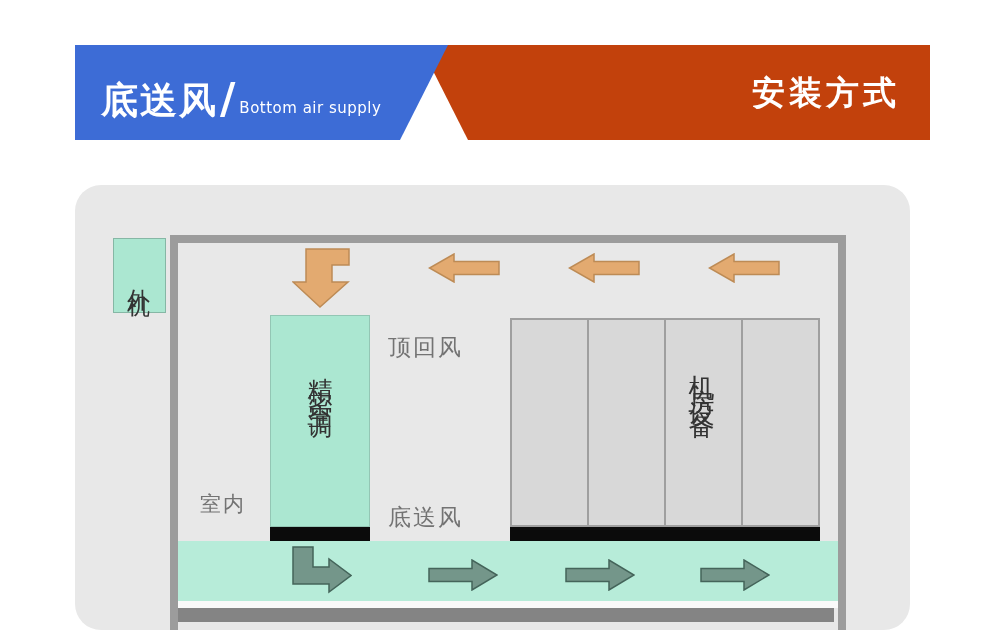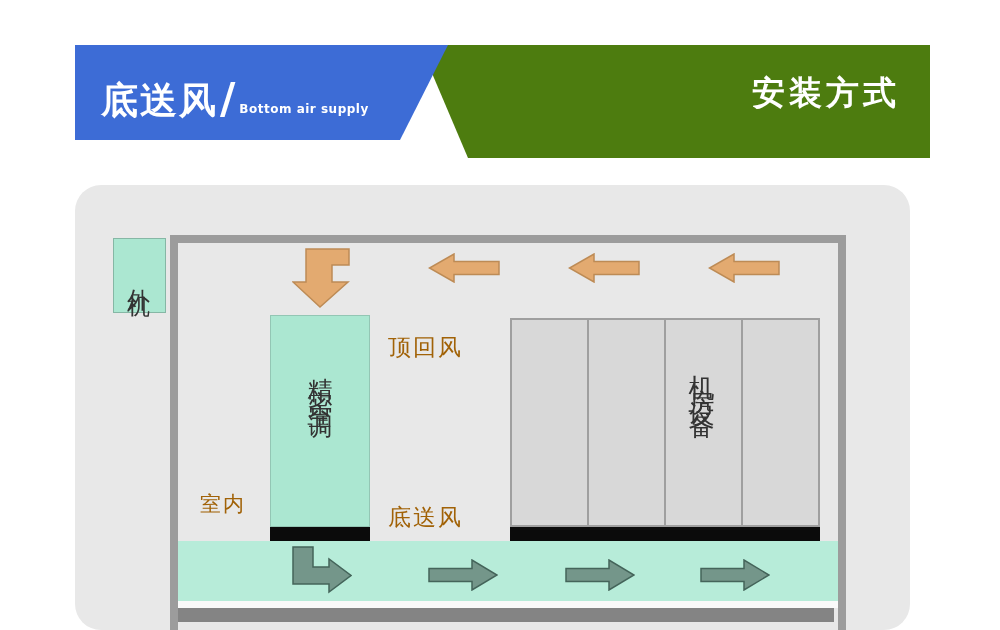--- a/index.html
+++ b/index.html
@@ -14,24 +14,24 @@
   
   .banner-blue {
     left:75px; top:45px; width:373px; height:95px;
     background:#3d6cd6; z-index:3;
     clip-path:polygon(0 0, 100% 0, calc(100% - 48px) 100%, 0 100%);
     display:flex; align-items:baseline;
     padding:33px 0 0 26px; color:#fff;
   }
   .t-cn   { font-size:37px; font-weight:bold; letter-spacing:2px; line-height:1; }
   .t-slash{ font-size:42px; font-weight:bold; margin:0 4px 0 2px; line-height:1; }
-  .t-en   { font-size:12px; font-weight:bold; letter-spacing:0.5px; }
+  .t-en   { font-size:15px; font-weight:normal; letter-spacing:0.5px; }
   .banner-dark {
-    left:420px; top:45px; width:510px; height:113px;
-    background:#4d7c0f; z-index:2;
+    left:420px; top:45px; width:510px; height:95px;
+    background:#c2410c; z-index:2;
     clip-path:polygon(0 0, 100% 0, 100% 100%, 48px 100%);
     color:#fff; font-size:33px; font-weight:600; letter-spacing:4px;
     line-height:95px; text-align:right; padding-right:30px;
   }
 
   
   .panel { left:75px; top:185px; width:835px; height:445px; background:#e8e8e8; border-radius:26px; z-index:1; }
   .room  { left:170px; top:235px; width:676px; height:400px; border:8px solid #9c9c9c; border-bottom:none; z-index:2; }
 
   .vtext { writing-mode:vertical-rl; text-orientation:upright; color:#333; }
@@ -58,21 +58,21 @@
   .eq-div { position:absolute; top:0; bottom:0; width:2px; background:#9f9f9f; }
   .eq-div.d1 { left:75px; } .eq-div.d2 { left:152px; } .eq-div.d3 { left:229px; }
   .eq-label { position:absolute; left:152px; top:34px; width:77px; display:flex; justify-content:center; }
   .eq-label .vtext { font-size:26px; letter-spacing:13px; }
   .eq-base { left:510px; top:527px; width:310px; height:14px; background:#0b0b0b; z-index:3; }
 
   .floor     { left:178px; top:541px; width:660px; height:60px; background:#b7ecd9; z-index:3; }
   .floor-gap { left:178px; top:601px; width:660px; height:7px;  background:#fafafa; z-index:3; }
   .slab      { left:178px; top:608px; width:656px; height:14px; background:#848484; z-index:3; }
 
-  .lbl { position:absolute; color:#a16207; z-index:4; letter-spacing:2px; }
+  .lbl { position:absolute; color:#737373; z-index:4; letter-spacing:2px; }
   .lbl-top-return    { left:388px; top:332px; font-size:23px; }
   .lbl-indoor        { left:200px; top:490px; font-size:21px; }
   .lbl-bottom-supply { left:388px; top:502px; font-size:23px; }
 
   .arrow { position:absolute; z-index:5; }
   .a-bend-down  { left:292px; top:248px; }
   .a-left-1 { left:428px; top:253px; }
   .a-left-2 { left:568px; top:253px; }
   .a-left-3 { left:708px; top:253px; }
   .a-bend-right { left:292px; top:546px; }

